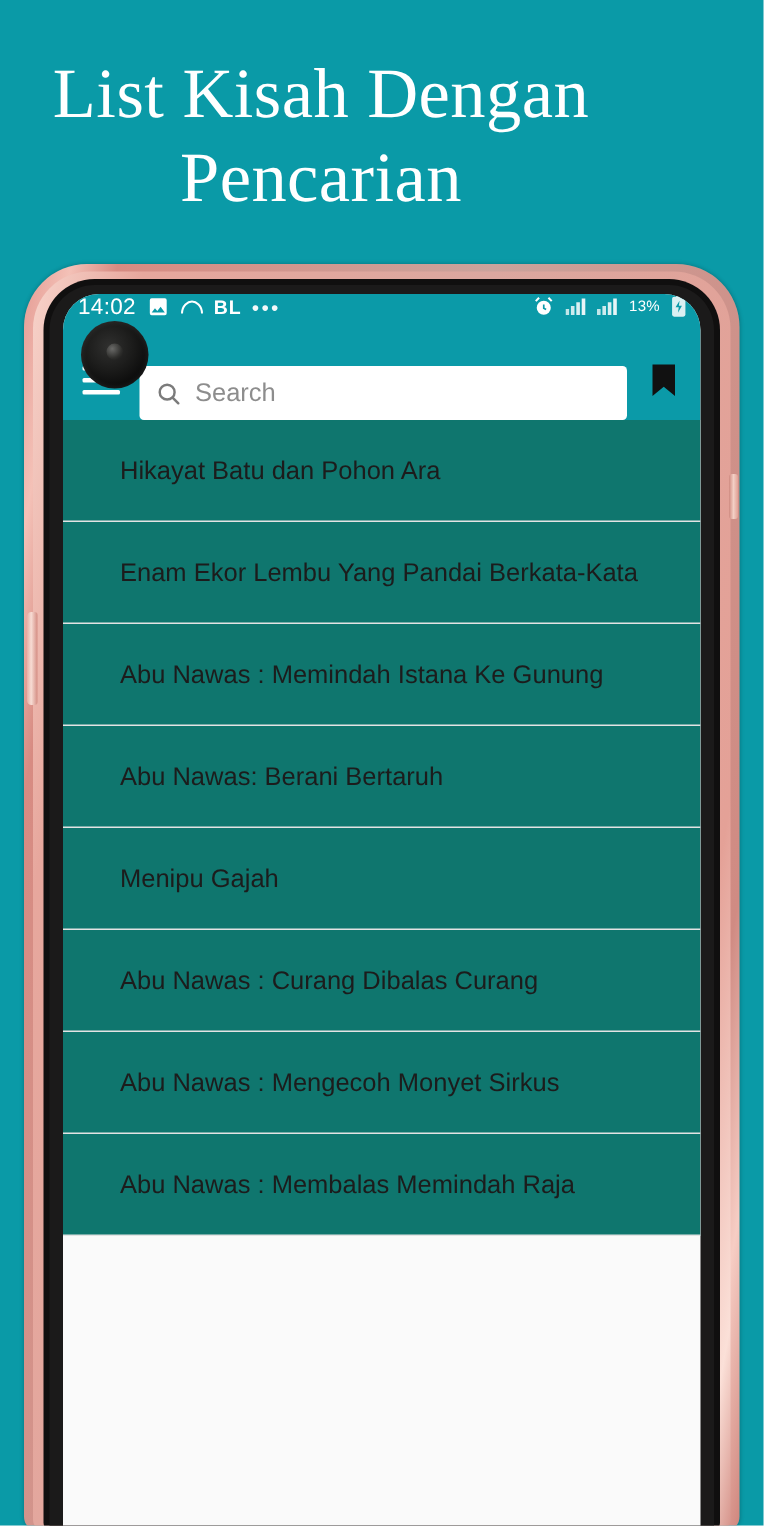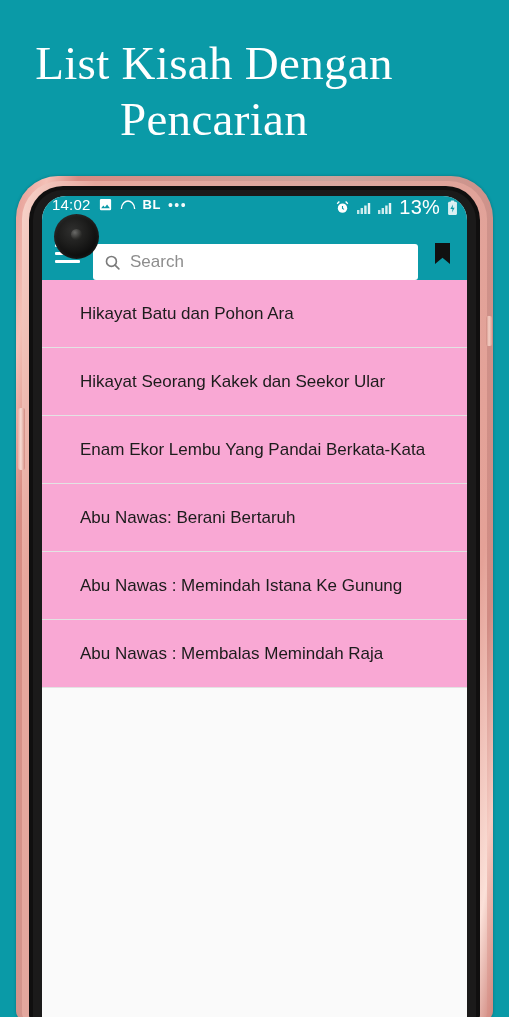--- a/index.html
+++ b/index.html
@@ -130,21 +130,21 @@
     letter-spacing: 0.2px;
   }
   .sb-left, .sb-right {
     display: flex;
     align-items: center;
     gap: 7px;
   }
   .sb-time { font-size: 15px; }
   .sb-bl { font-size: 13px; font-weight: bold; letter-spacing: 0.5px; }
   .sb-dots { font-size: 14px; letter-spacing: 1.5px; opacity: .95; }
-  .sb-pct { font-size: 20px; }
+  .sb-pct { font-size: 10px; }
   .ico { display: inline-block; line-height: 0; }
 
   
   .appbar {
     height: 54px;
     background: #0b9aa8;
     display: flex;
     align-items: center;
     padding: 0 10px 0 8px;
     box-sizing: border-box;
@@ -222,21 +222,21 @@
   }
   .list-item {
     height: 68px;
     display: flex;
     align-items: center;
     padding: 0 20px 0 38px;
     box-sizing: border-box;
     border-bottom: 1px solid #e3e3e3;
     color: #1c1c1c;
     font-size: 17px;
-    background: #f9a8d4;
+    background: #0f766e;
     cursor: pointer;
   }
 </style>
 </head>
 <body>
 
 <div class="hero">
   <div class="hero-title">List Kisah Dengan Pencarian</div>
 </div>
 
@@ -325,30 +325,36 @@
           <path d="M1 1 h15 v21 l-7.5 -6.2 L1 22 Z"></path>
         </svg>
       </div>
     </div>
 
     <div class="list">
       <div class="list-item">
         <span>Hikayat Batu dan Pohon Ara</span>
       </div>
       <div class="list-item">
-        <span>Hikayat Seorang Kakek dan Seekor Ular</span>
-      </div>
-      <div class="list-item">
         <span>Enam Ekor Lembu Yang Pandai Berkata-Kata</span>
       </div>
       <div class="list-item">
+        <span>Abu Nawas : Memindah Istana Ke Gunung</span>
+      </div>
+      <div class="list-item">
         <span>Abu Nawas: Berani Bertaruh</span>
       </div>
       <div class="list-item">
-        <span>Abu Nawas : Memindah Istana Ke Gunung</span>
+        <span>Menipu Gajah</span>
+      </div>
+      <div class="list-item">
+        <span>Abu Nawas : Curang Dibalas Curang</span>
+      </div>
+      <div class="list-item">
+        <span>Abu Nawas : Mengecoh Monyet Sirkus</span>
       </div>
       <div class="list-item">
         <span>Abu Nawas : Membalas Memindah Raja</span>
       </div>
     </div>
 
   </div>
 </div>
 
 </body></html>

